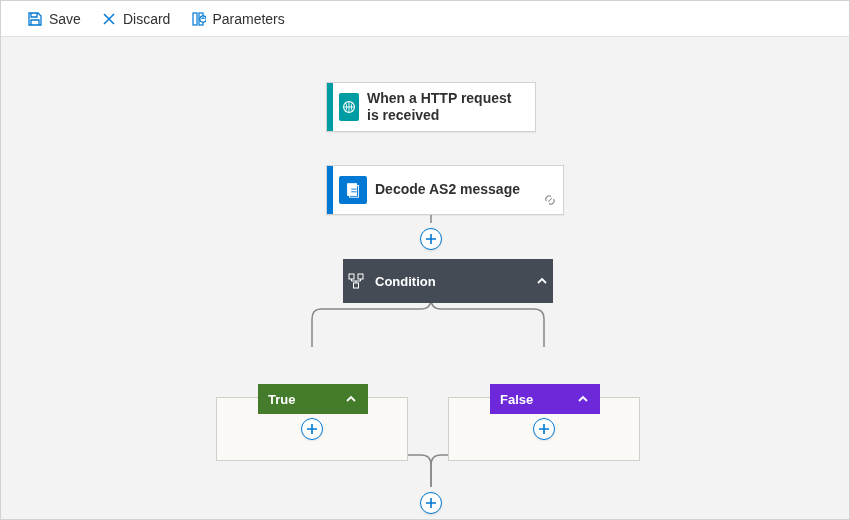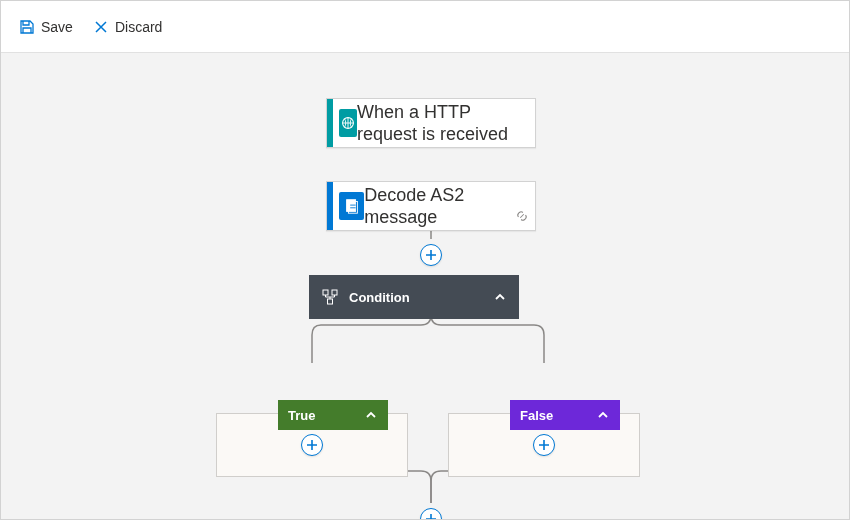--- a/index.html
+++ b/index.html
@@ -1,57 +1,57 @@
 <!DOCTYPE html>
 <html><head>
 <meta charset="utf-8">
 <style>
   * { box-sizing: border-box; }
   html, body { margin: 0; padding: 0; font-family: "Segoe UI", Arial, sans-serif; font-size: 13px; color: #323130; }
   body { width: 850px; height: 520px; background: #fff; border: 1px solid #d2d2d2; overflow: hidden; }
 
   
-  .toolbar { display: flex; align-items: center; height: 52px; padding-left: 8px; border-bottom: 1px solid #e1e1e1; background: #fff; }
+  .toolbar { display: flex; align-items: center; height: 36px; padding-left: 16px; border-bottom: 1px solid #e1e1e1; background: #fff; }
   .tb-btn { display: flex; align-items: center; height: 36px; padding: 0 10px; cursor: pointer; font-size: 14px; color: #323130; }
   .tb-icon { width: 16px; height: 16px; margin-right: 6px; display: flex; align-items: center; justify-content: center; }
   .tb-sep { margin: 6px 0; }
 
   
   .canvas { width: 100%; height: calc(100% - 36px); background: #f3f3f3; position: relative; overflow: hidden; }
 
   
   svg.connectors { position: absolute; top: 0; left: 0; width: 850px; height: 484px; }
   svg.connectors path, svg.connectors line { stroke: #8a8886; stroke-width: 1.5; fill: none; }
 
   
   .card { position: absolute; background: #fff; border: 1px solid #d2d2d2; box-shadow: 0 1px 1px rgba(0,0,0,0.05); display: flex; align-items: center; }
   .card .stripe { width: 6px; height: 100%; flex: 0 0 6px; }
   .card .icon-sq { width: 28px; height: 28px; margin-left: 6px; display: flex; align-items: center; justify-content: center; border-radius: 2px; }
-  .card .label { padding: 8px 10px 8px 0; line-height: 1.25; font-size: 18px; }
+  .card .label { padding: 8px 10px 8px 8px; line-height: 1.25; font-size: 14px; font-weight: bold; }
 
   .trigger { left: 325px; top: 45px; width: 210px; height: 50px; }
   .trigger .stripe { background: #009ca3; }
   .trigger .icon-sq { background: #009ca3; }
 
-  .decode { left: 325px; top: 128px; width: 210px; height: 50px; }
+  .decode { left: 325px; top: 128px; width: 238px; height: 50px; }
   .decode .stripe { background: #0078d4; }
   .decode .icon-sq { background: #0078d4; }
   .decode .link-badge { position: absolute; right: 6px; bottom: 4px; color: #8a8886; font-size: 12px; }
 
   
-  .condition { position: absolute; left: 308px; top: 222px; width: 210px; height: 44px; background: #444b54; color: #fff; display: flex; align-items: center; justify-content: space-between; padding: 0 12px; }
+  .condition { position: absolute; left: 342px; top: 222px; width: 210px; height: 44px; background: #444b54; color: #fff; display: flex; align-items: center; justify-content: space-between; padding: 0 4px; }
   .condition .c-left { display: flex; align-items: center; gap: 10px; }
   .condition .c-icon { width: 18px; height: 18px; display: flex; align-items: center; justify-content: center; }
   .chevron { width: 14px; height: 14px; }
 
   
   .branch-box { position: absolute; background: #fbf9f6; border: 1px solid #d0cecb; }
   .branch-box.t { left: 215px; top: 360px; width: 192px; height: 64px; }
   .branch-box.f { left: 447px; top: 360px; width: 192px; height: 64px; }
-  .branch-label { position: absolute; top: -14px; height: 30px; display: flex; align-items: center; justify-content: space-between; padding: 0 10px; color: #fff; font-size: 13px; font-weight: 600; margin-left: 20px; }
+  .branch-label { position: absolute; top: -14px; height: 30px; display: flex; align-items: center; justify-content: space-between; padding: 0 10px; color: #fff; font-size: 13px; font-weight: 600; }
   .branch-label.true { left: 41px; width: 110px; background: #447c2b; }
   .branch-label.false { left: 41px; width: 110px; background: #6d28d9; }
   .branch-add { position: absolute; left: 50%; top: 50%; transform: translate(-50%, -50%); }
 
   
   .plus { width: 22px; height: 22px; border-radius: 50%; background: #fff; border: 1px solid #0078d4; display: flex; align-items: center; justify-content: center; cursor: pointer; box-shadow: 0 1px 2px rgba(0,0,0,0.1); }
   .plus svg { width: 12px; height: 12px; }
 
   .plus-standalone { position: absolute; }
   .plus-mid { left: 419px; top: 191px; }
@@ -70,20 +70,31 @@
     </span>
     <span>Save</span>
   </div>
   <div class="tb-btn tb-sep">
     <span class="tb-icon">
       <svg viewBox="0 0 16 16" width="16" height="16">
           <path d="M3 3 L13 13 M13 3 L3 13" stroke="#0078d4" stroke-width="1.5" fill="none"></path>
         </svg>
     </span>
     <span>Discard</span>
+  </div>
+  <div class="tb-btn">
+    <span class="tb-icon">
+      <svg viewBox="0 0 16 16" width="16" height="16">
+          <rect x="3" y="2" width="4" height="12" fill="none" stroke="#0078d4" stroke-width="1.2"></rect>
+          <rect x="9" y="2" width="4" height="12" fill="none" stroke="#0078d4" stroke-width="1.2"></rect>
+          <circle cx="13" cy="8" r="3.2" fill="#fff" stroke="#0078d4" stroke-width="1.2"></circle>
+          <path d="M11.8 8 a1.2 1.2 0 1 1 2.4 0" fill="none" stroke="#0078d4" stroke-width="1.2"></path>
+        </svg>
+    </span>
+    <span>Parameters</span>
   </div>
 </div>
 
 <div class="canvas">
 
   <svg class="connectors" viewBox="0 0 850 484">
     <defs>
       <marker id="arrow" markerWidth="8" markerHeight="8" refX="5" refY="4" orient="auto">
         <path d="M1 1 L6 4 L1 7" fill="none" stroke="#8a8886" stroke-width="1.3"></path>
       </marker>

